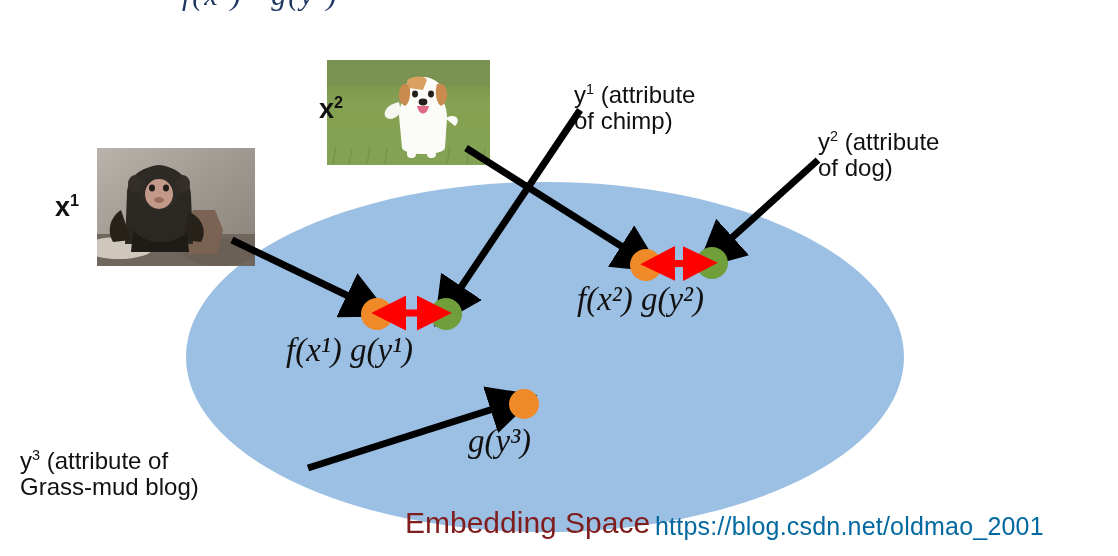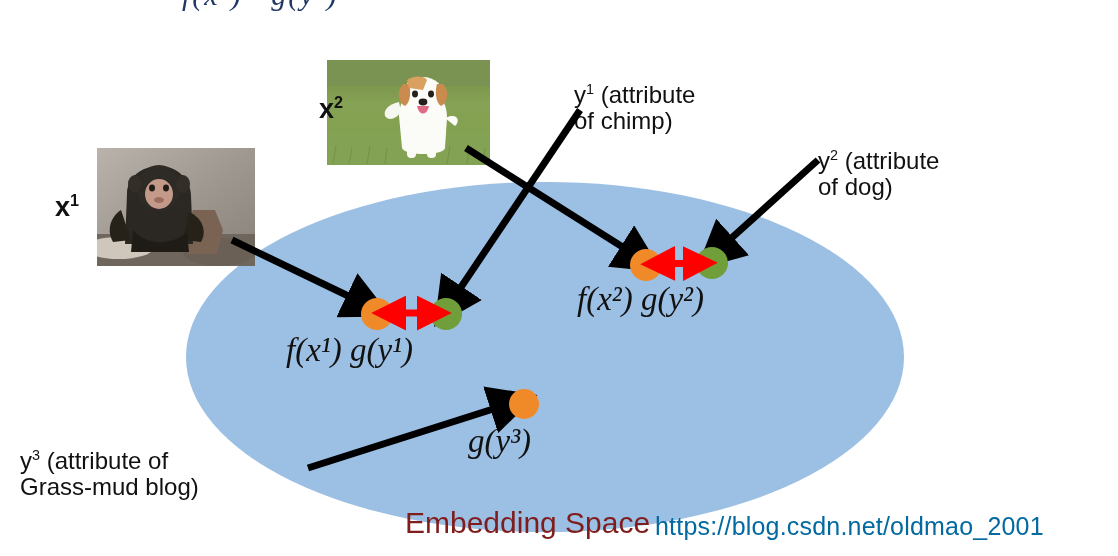--- a/index.html
+++ b/index.html
@@ -58,21 +58,21 @@
     font-size: 24px;
     line-height: 1.08;
     white-space: pre-line;
     font-family: "Liberation Sans", sans-serif;
   }
   .label sup { font-size: 0.6em; vertical-align: super; }
 
   #lbl-x1 { left: 55px;  top: 192px; font-weight: 700; font-size: 27px; }
   #lbl-x2 { left: 283px; top: 94px;  font-weight: 700; font-size: 27px; margin-left: 36px; }
   #lbl-y1 { left: 574px; top: 82px;  }
-  #lbl-y2 { left: 818px; top: 148px; }
+  #lbl-y2 { left: 818px; top: 129px; }
   #lbl-y3 { left: 20px;  top: 448px; }
 
   
   .math {
     position: absolute;
     font-family: "Liberation Serif", serif;
     font-style: italic;
     font-size: 33px;
     color: #111111;
     white-space: nowrap;

